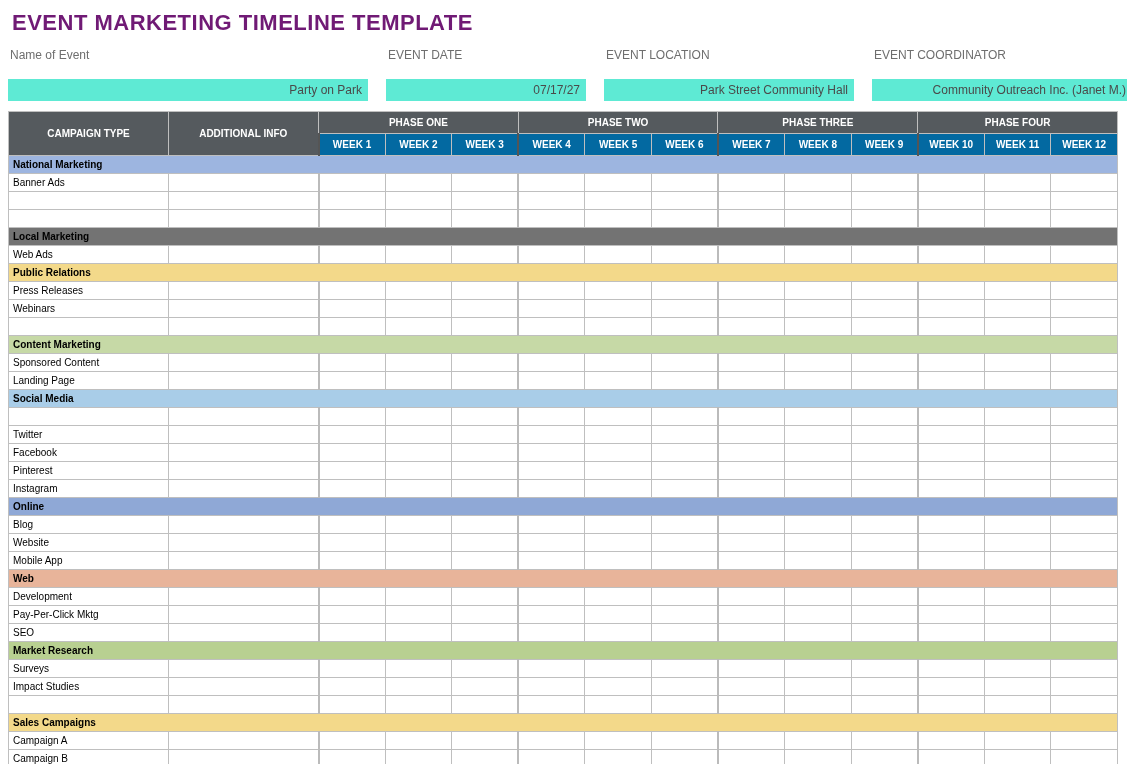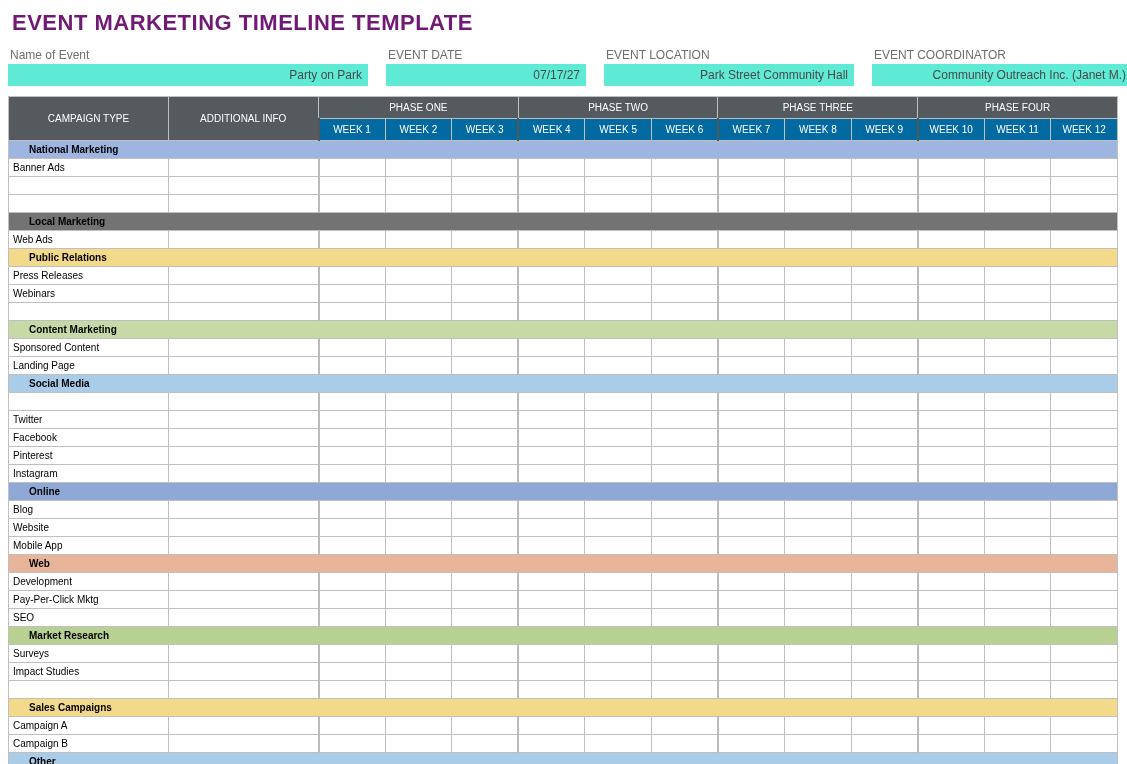--- a/index.html
+++ b/index.html
@@ -4,33 +4,33 @@
 <style>
 *{box-sizing:border-box;margin:0;padding:0}
 body{font-family:Arial,Helvetica,sans-serif;background:#fff;padding:8px;width:1127px}
 .title{font-size:22px;font-weight:600;color:#701a75;letter-spacing:.5px;margin:2px 0 12px 4px}
 .info-bar{display:flex;gap:18px;margin-bottom:10px}
 .info-item{flex:0 0 auto}
 .info-item.name{width:360px}
 .info-item.date{width:200px}
 .info-item.loc{width:250px}
 .info-item.coord{width:260px}
-.info-label{font-size:12px;color:#6e6e6e;margin-bottom:2px;padding-left:2px}
+.info-label{font-size:12px;color:#6e6e6e;margin-bottom:17px;padding-left:2px}
 .info-val{background:#5eead4;font-size:12px;text-align:right;color:#4a4a4a;padding:4px 6px}
 table{border-collapse:collapse;width:1110px;table-layout:fixed}
 td,th{border:1px solid #bfbfbf;font-size:10px;height:18px;overflow:hidden}
-th{background:#555a5e;color:#fff;font-weight:400;text-align:center}
+th{background:#555a5e;color:#fff;font-weight:700;text-align:center}
 th.phase{height:22px}
 th.wk{background:#0369a1;height:22px}
 th.wk.sep{border-left:2px solid #555}
 th.campcol{width:160px}
 th.addcol{width:150px}
 td.addcol{background:#fff}
 td.camp{padding-left:4px;background:#fff}
-td.sect{font-weight:700;padding-left:20px}
+td.sect{font-weight:700;padding-left:4px}
 .c-nat{background:#9db5e0}
 .c-loc{background:#737373}
 .c-pr{background:#f3d98a}
 .c-con{background:#c6d9a6}
 .c-soc{background:#a9cde8}
 .c-onl{background:#8fa8d6}
 .c-web{background:#e8b49a}
 .c-mr{background:#b8d091}
 .c-sc{background:#f3d98a}
 .c-oth{background:#a9cde8}

